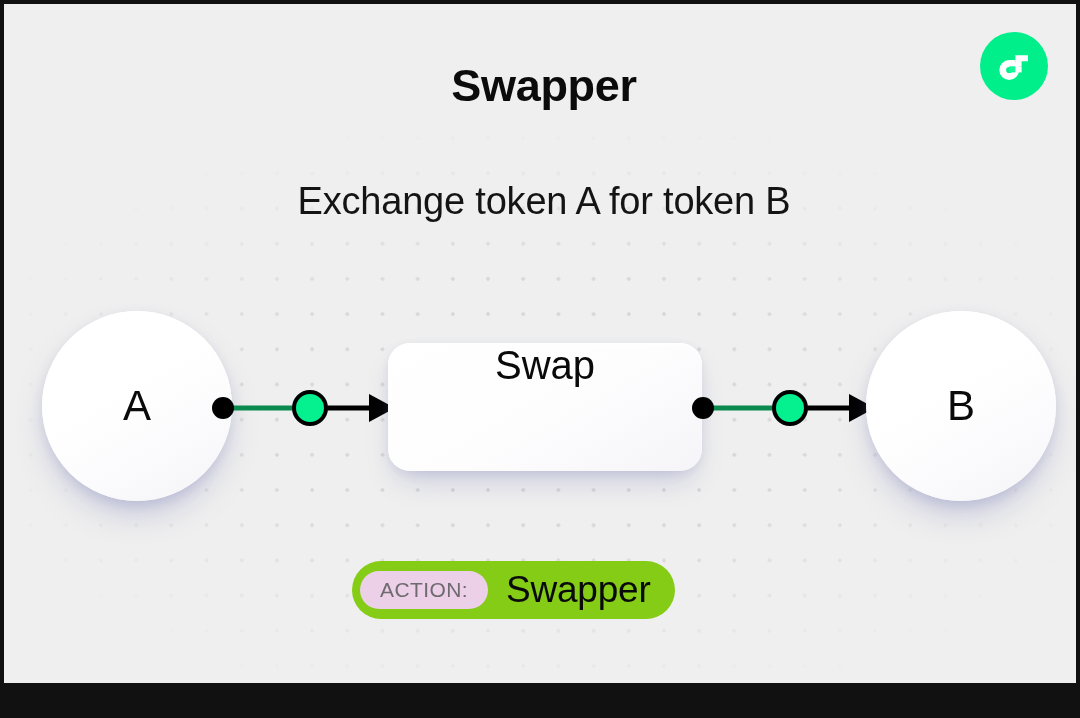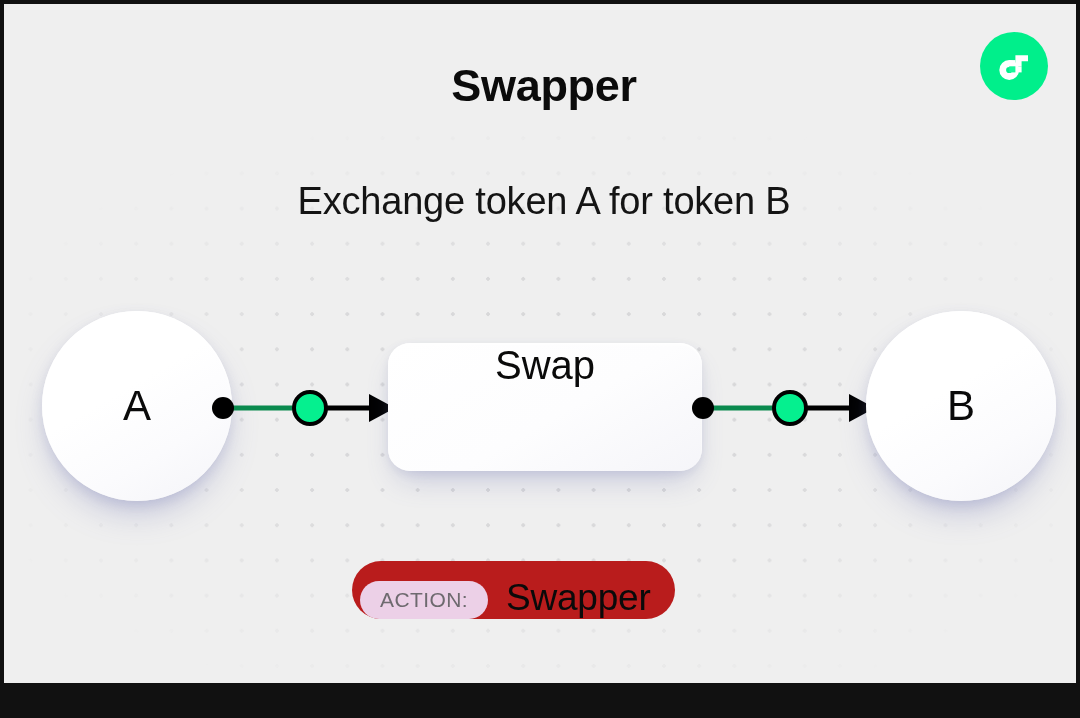--- a/index.html
+++ b/index.html
@@ -125,23 +125,23 @@
   #connector-right { left: 685px; width: 186px; }
   .connector svg { display: block; }
 
   
   #action-badge {
     position: absolute;
     left: 348px;
     top: 557px;
     height: 58px;
     border-radius: 29px;
-    background: #b91c1c;
-    display: flex;
-    align-items: flex-end;
+    background: #84cc16;
+    display: flex;
+    align-items: center;
     padding: 0 24px 0 8px;
     gap: 18px;
   }
   #action-label {
     background: #ecd0e7;
     border-radius: 21px;
     padding: 7px 20px;
     font-size: 21px;
     font-weight: 400;
     color: #6e6a6f;

